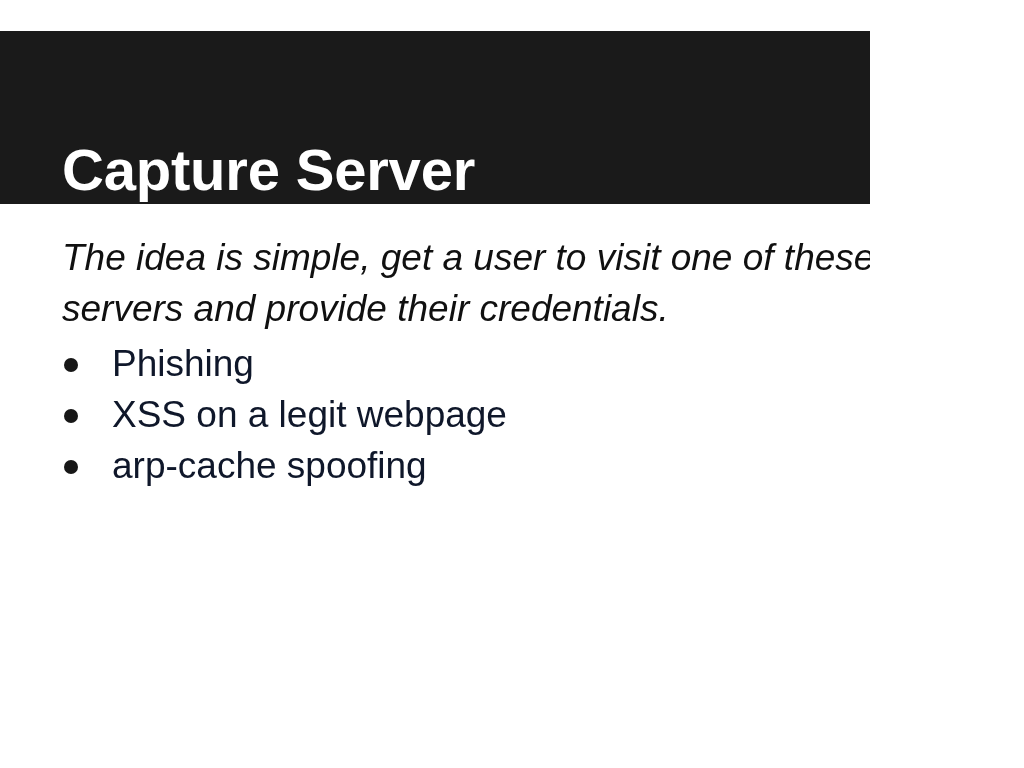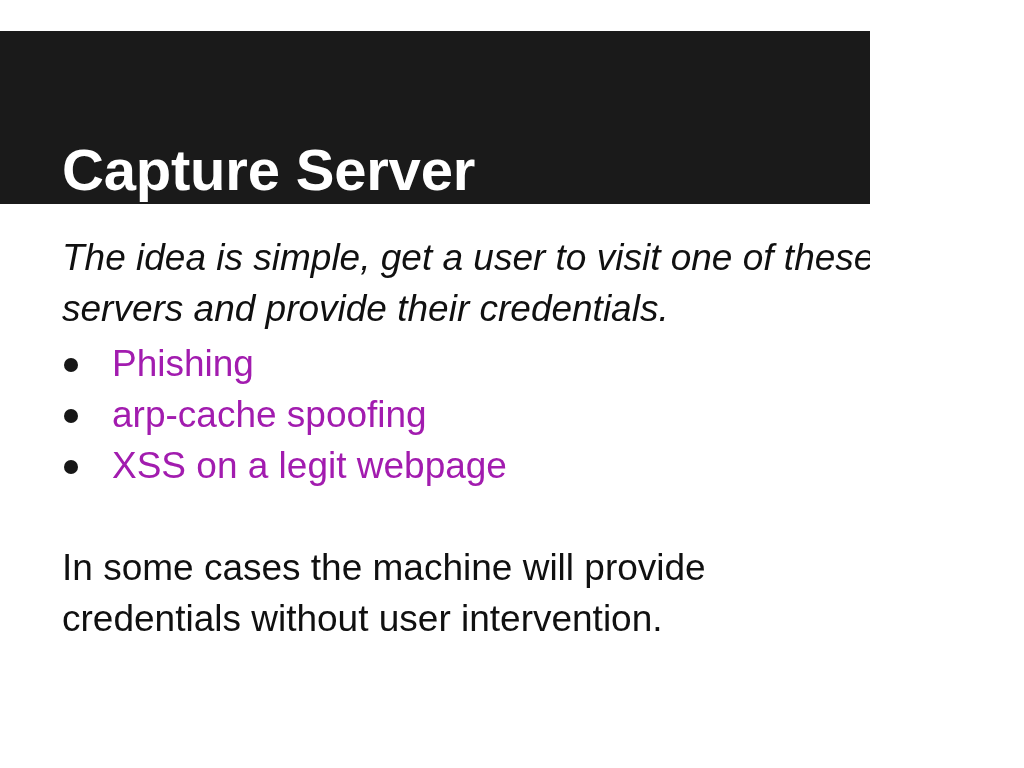--- a/index.html
+++ b/index.html
@@ -71,21 +71,21 @@
     margin: 0;
     padding: 0;
   }
   .bullet-item {
     position: relative;
     margin: 0;
     padding: 0 0 0 50px;
     font-family: "Liberation Sans", sans-serif;
     font-size: 37px;
     line-height: 51px;
-    color: #a21caf;
+    color: #0f172a;
   }
   .bullet-marker {
     position: absolute;
     left: 2px;
     top: 20px;
     width: 14px;
     height: 14px;
     border-radius: 50%;
     background: #171717;
   }
@@ -114,26 +114,25 @@
 
     <p class="para" id="intro-paragraph">The idea is simple, get a user to visit one of these servers and provide their credentials.</p>
 
     <ul class="bullet-list">
       <li class="bullet-item">
         <span class="bullet-marker"></span>
         <span class="bullet-text">Phishing</span>
       </li>
       <li class="bullet-item">
         <span class="bullet-marker"></span>
-        <span class="bullet-text">arp-cache spoofing</span>
+        <span class="bullet-text">XSS on a legit webpage</span>
       </li>
       <li class="bullet-item">
         <span class="bullet-marker"></span>
-        <span class="bullet-text">XSS on a legit webpage</span>
+        <span class="bullet-text">arp-cache spoofing</span>
       </li>
     </ul>
 
     <div class="spacer-line"></div>
 
-    <p class="para" id="closing-paragraph">In some cases the machine will provide credentials without user intervention.</p>
 
   </div>
 </div>
 
 </body></html>

